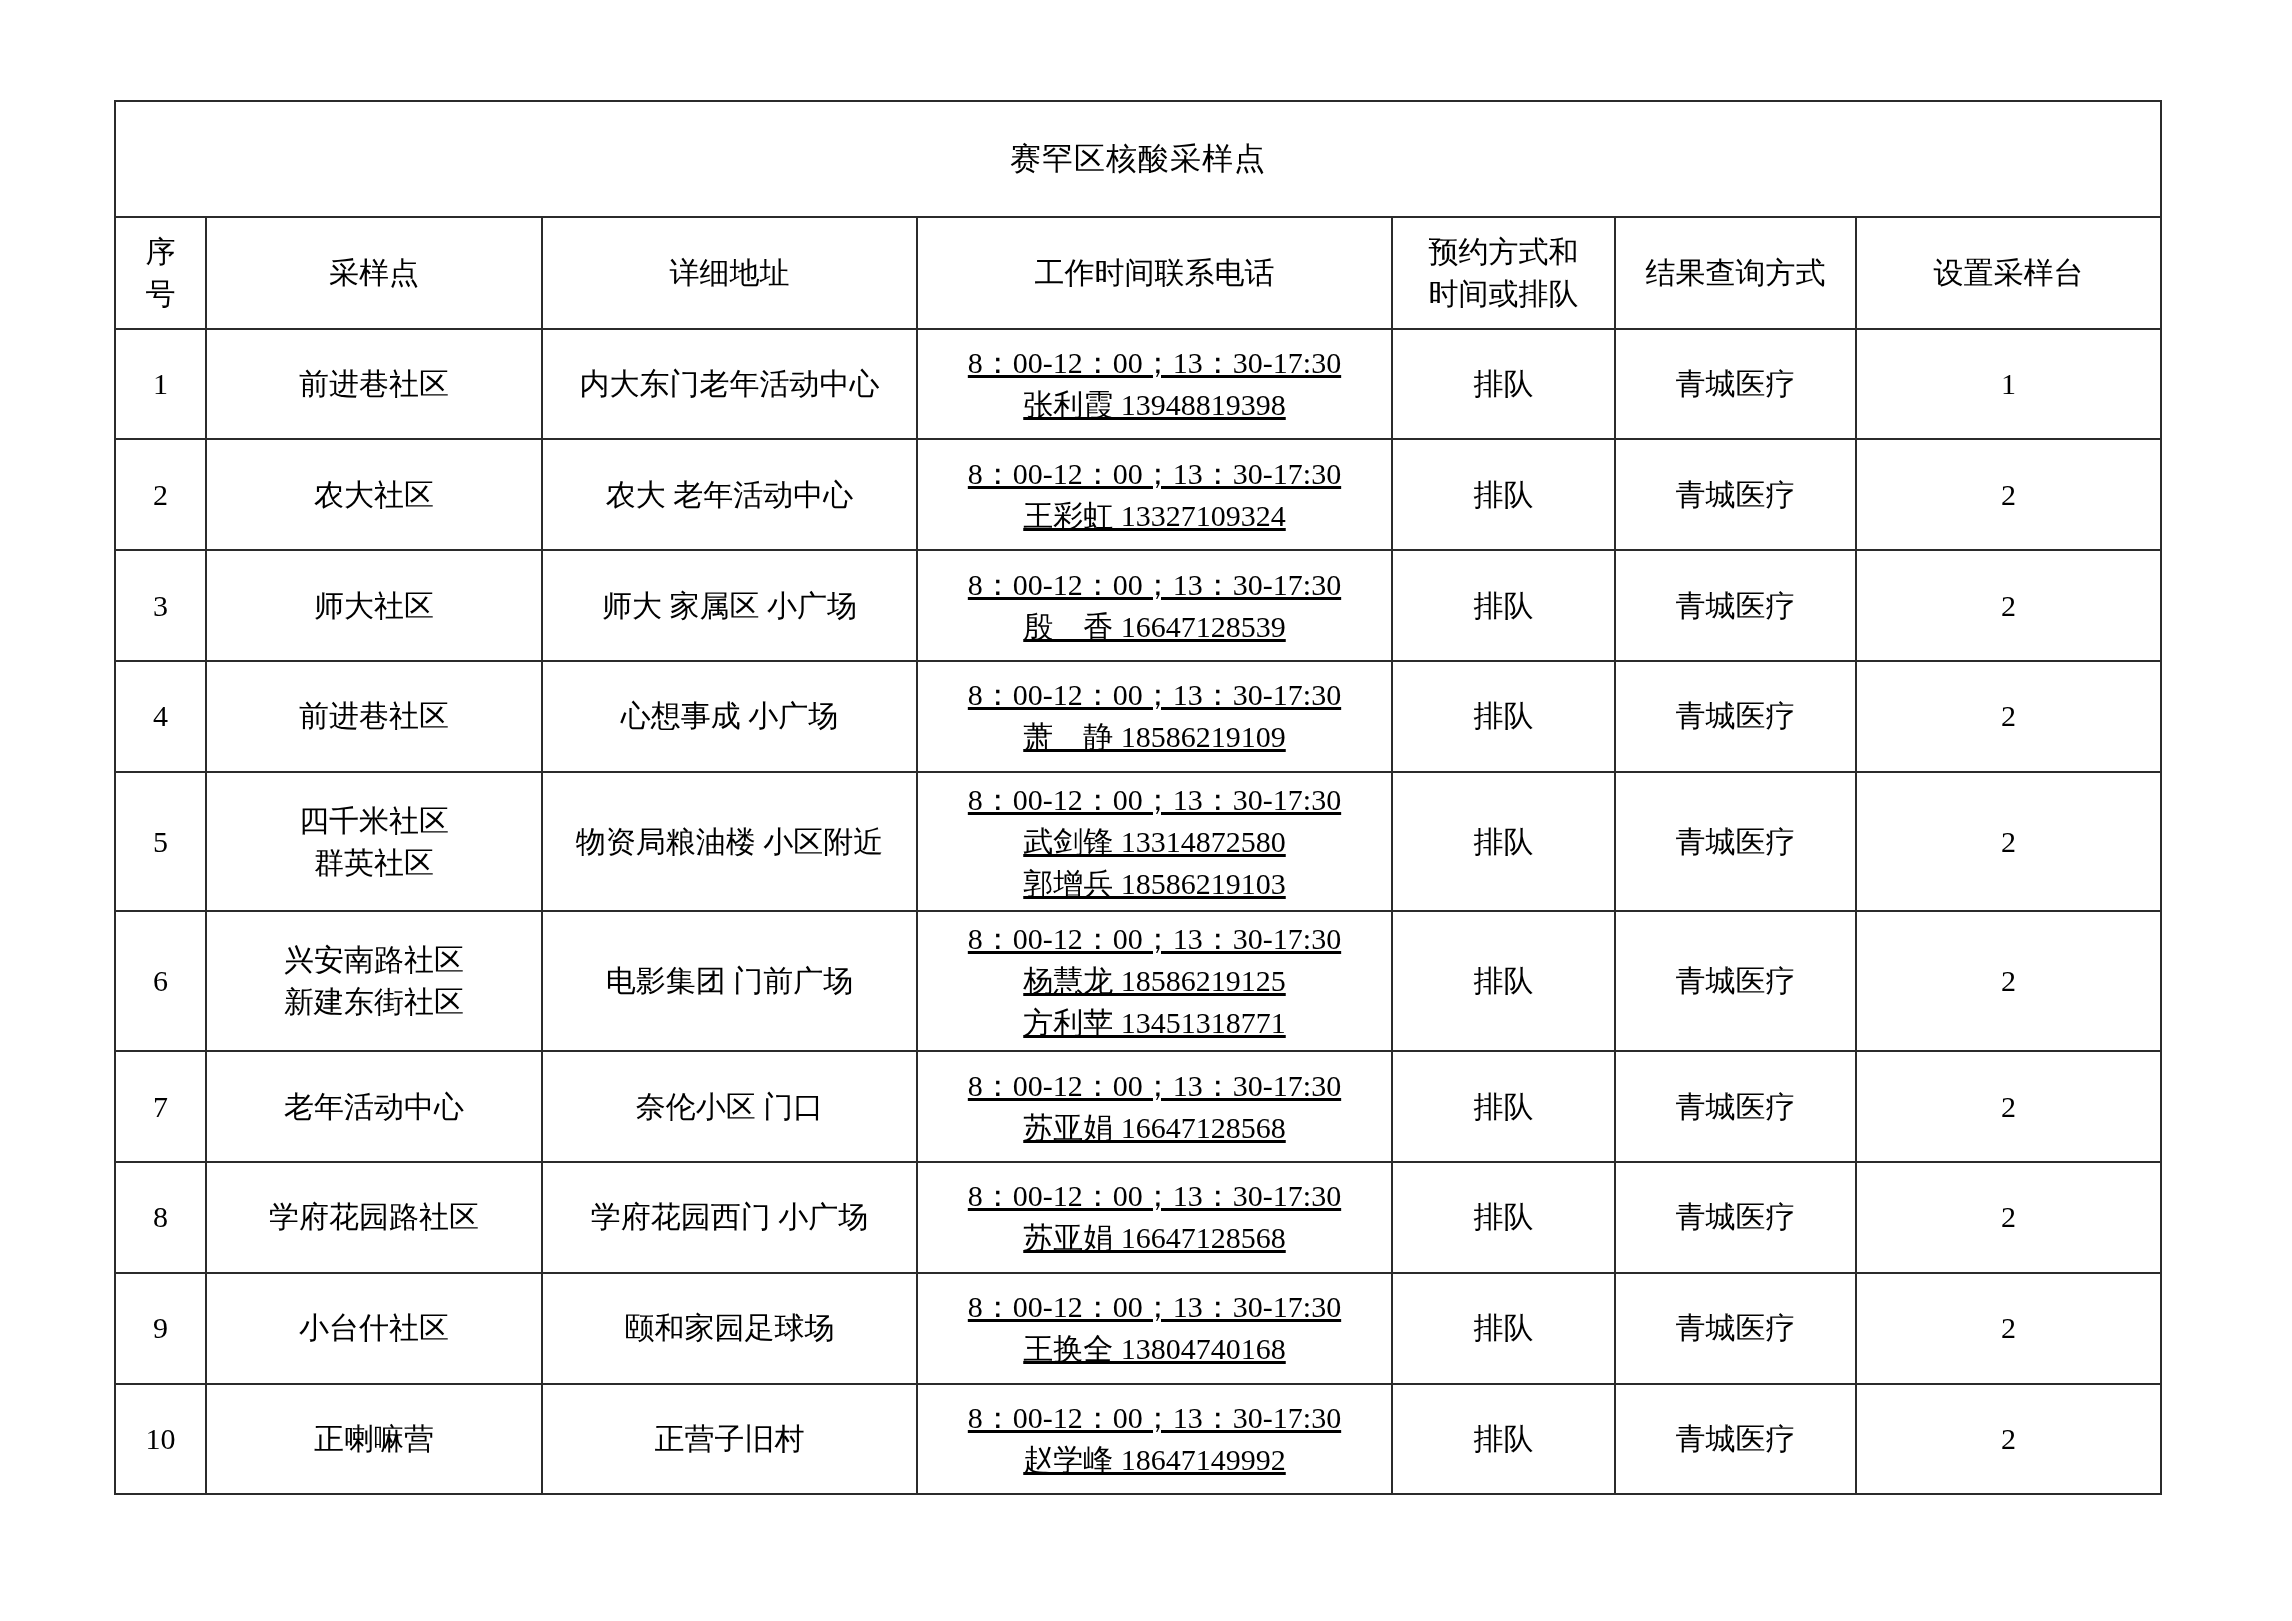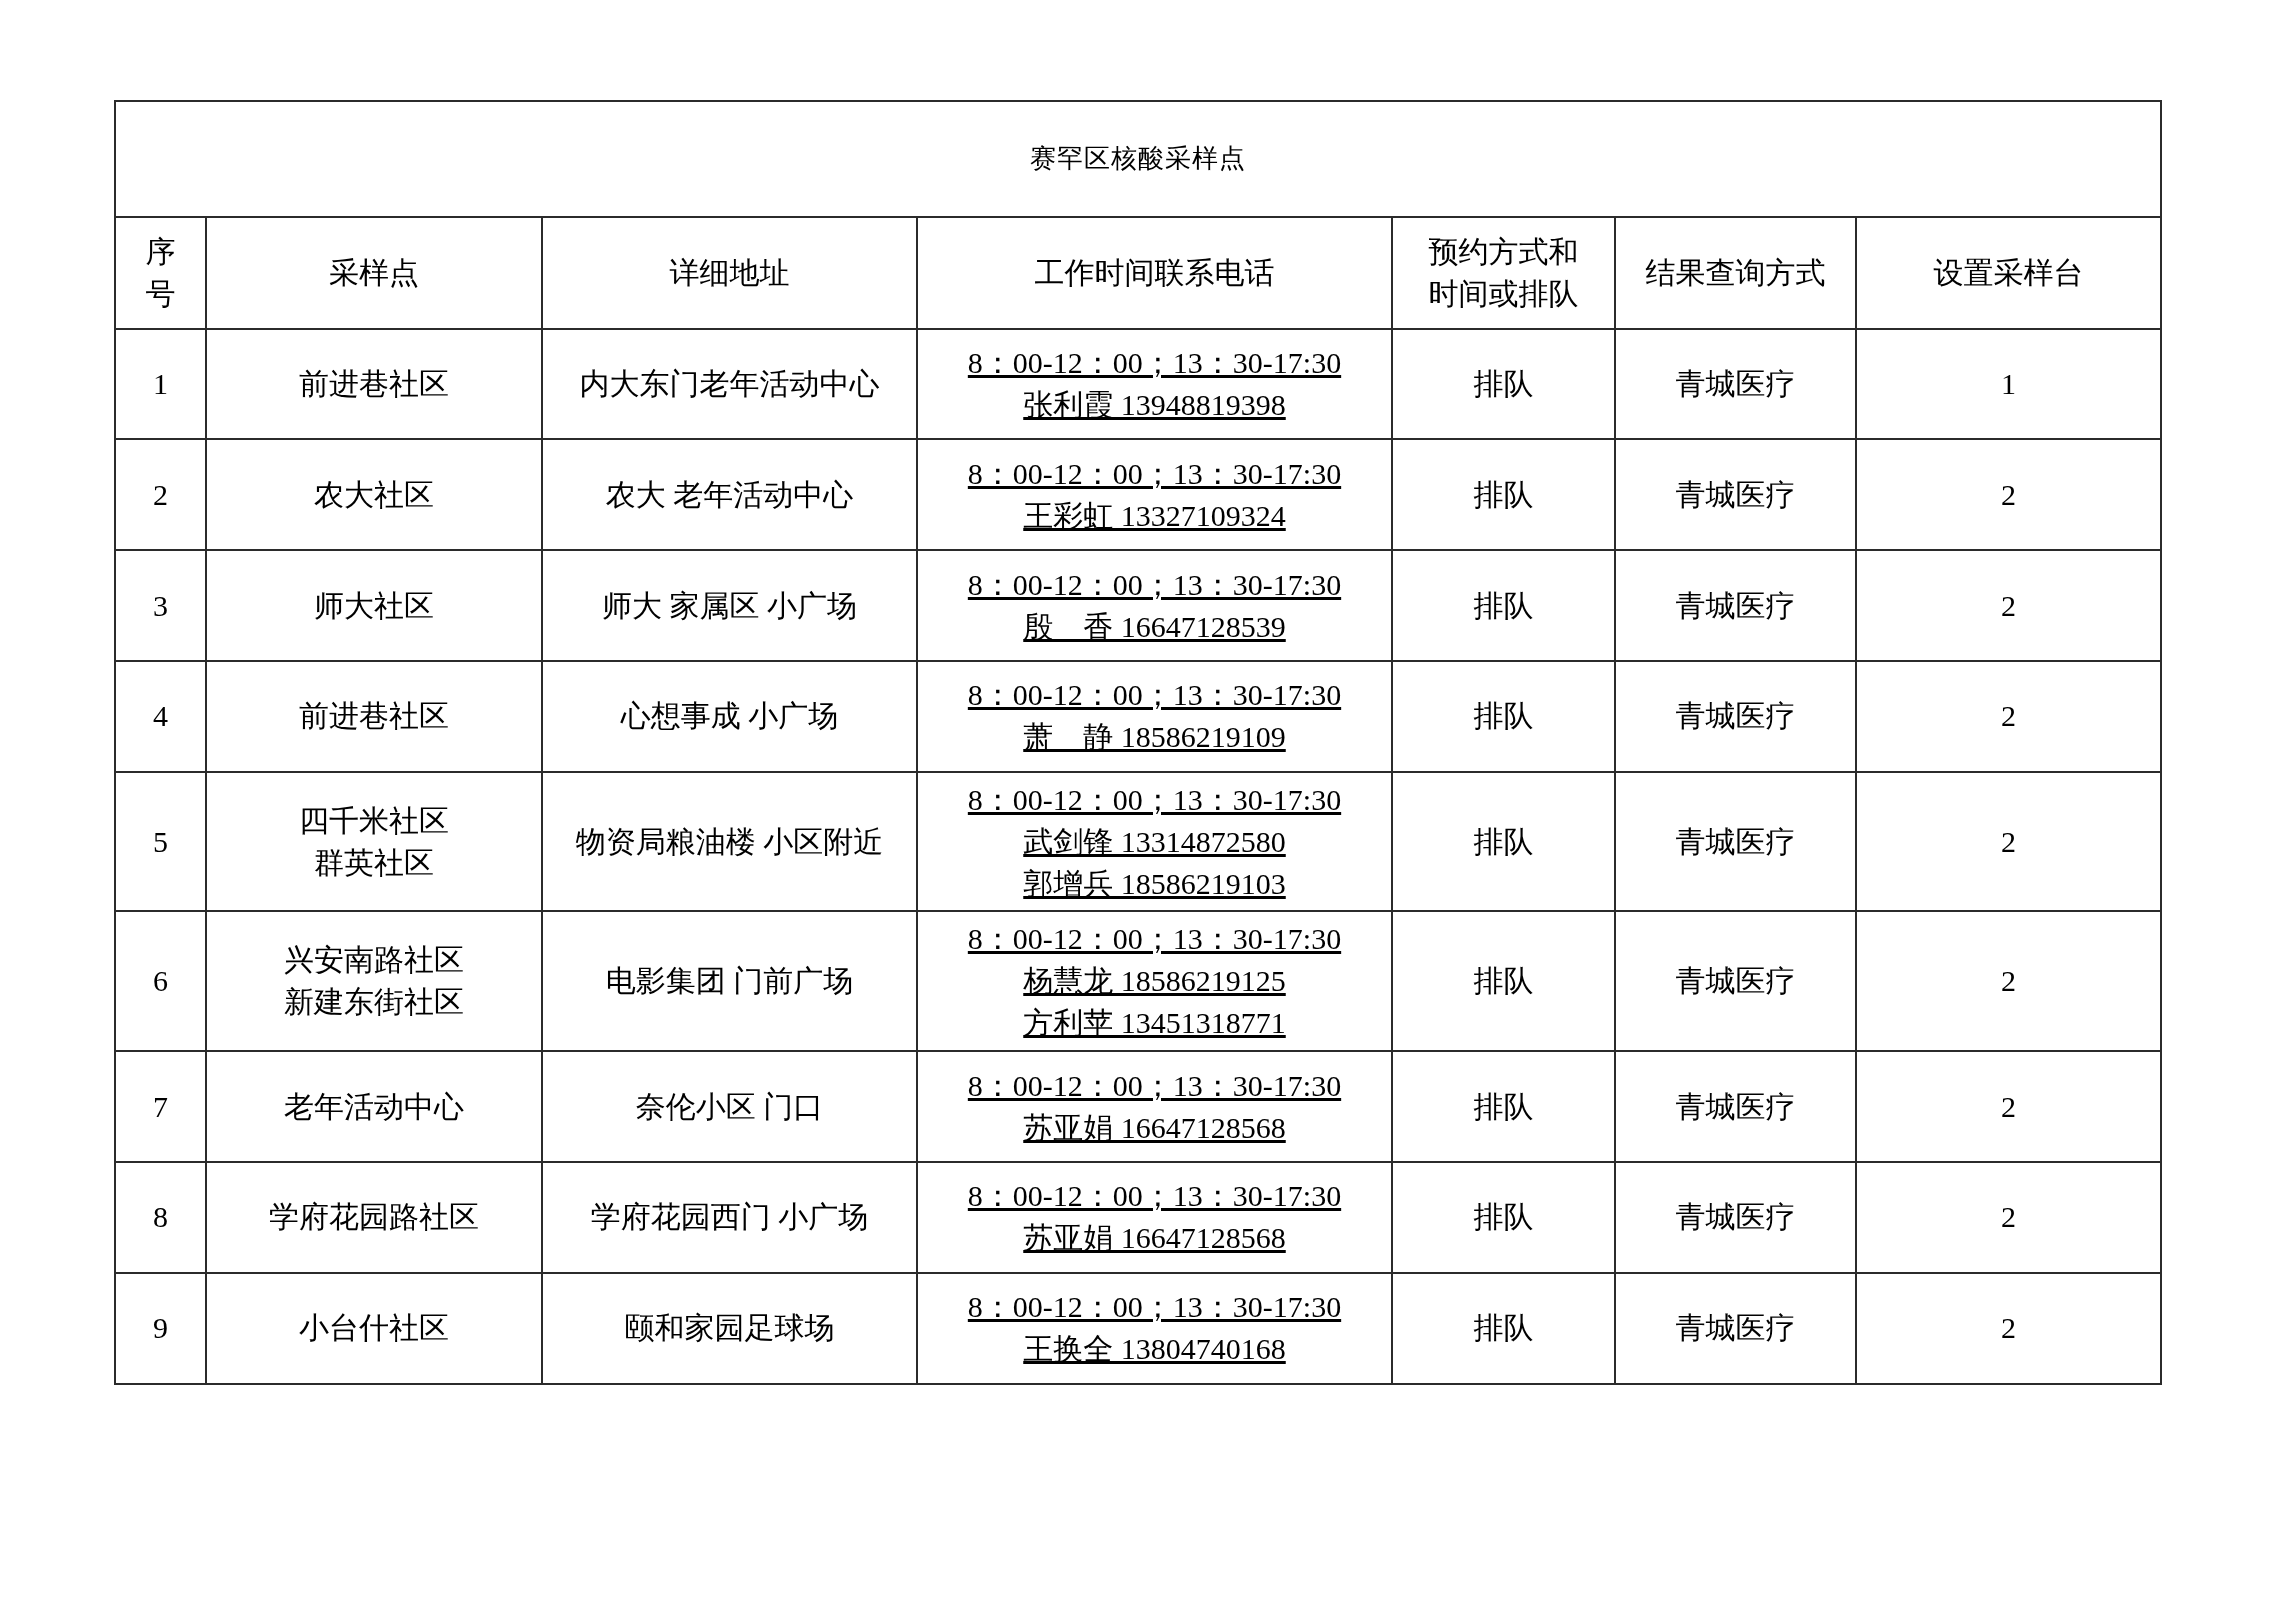--- a/index.html
+++ b/index.html
@@ -30,21 +30,21 @@
     text-align: center;
     vertical-align: middle;
     font-size: 30px;
     line-height: 1.4;
     white-space: pre-line;
     padding: 5.9px 25.5px;
     overflow: hidden;
   }
   tr.title-row td {
     height: 102px;
-    font-size: 26px;
+    font-size: 31px;
     letter-spacing: 1px;
     padding: 5.9px 9.8px;
   }
   tr.header-row td {
     height: 98px;
     padding: 5.9px 11.8px;
   }
   tbody tr td { height: 97px; }
   tbody tr.tall td { height: 118px; }
   td.c-no { padding: 5.9px 5.9px; }
@@ -168,16 +168,26 @@
         <tr>
           <td class="c-no">9</td>
           <td class="c-site">小台什社区</td>
           <td class="c-address">颐和家园足球场</td>
           <td class="c-contact">8：00-12：00；13：30-17:30
 王换全 13804740168</td>
           <td class="c-booking">排队</td>
           <td class="c-query">青城医疗</td>
           <td class="c-stations">2</td>
         </tr>
+        <tr>
+          <td class="c-no">10</td>
+          <td class="c-site">正喇嘛营</td>
+          <td class="c-address">正营子旧村</td>
+          <td class="c-contact">8：00-12：00；13：30-17:30
+赵学峰 18647149992</td>
+          <td class="c-booking">排队</td>
+          <td class="c-query">青城医疗</td>
+          <td class="c-stations">2</td>
+        </tr>
       </tbody>
   </table>
 </div>
 
 
 </body></html>

